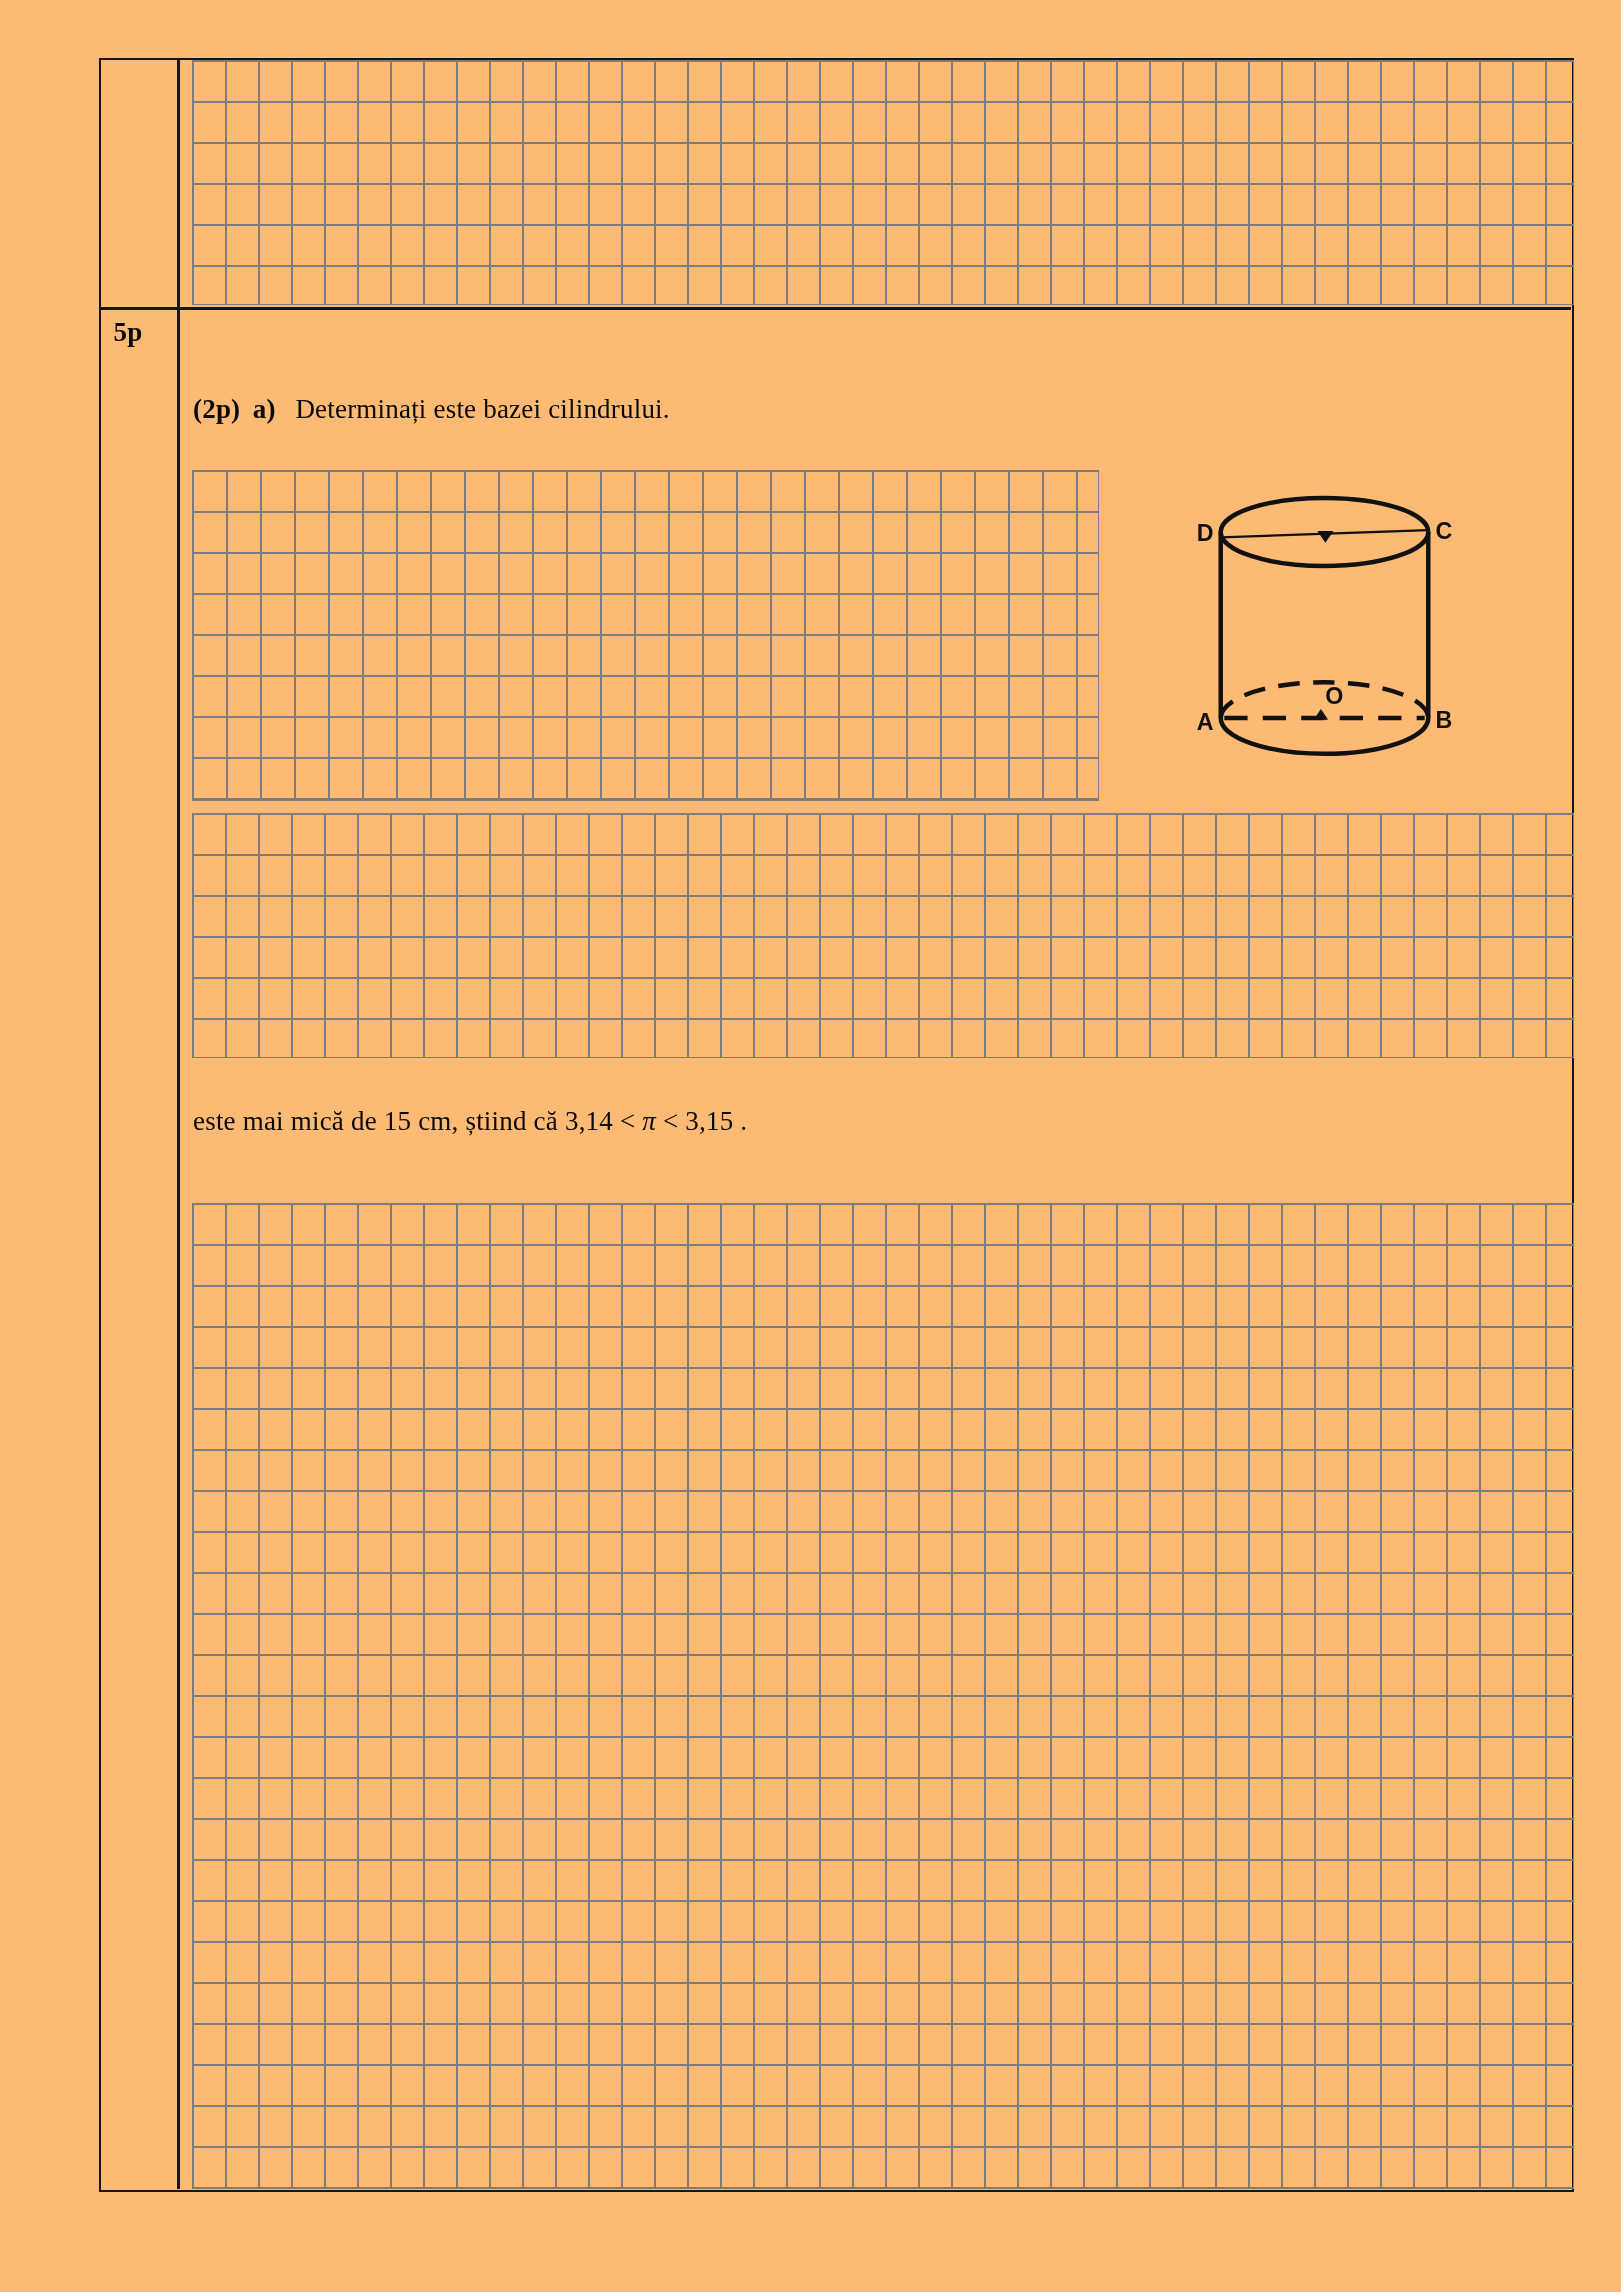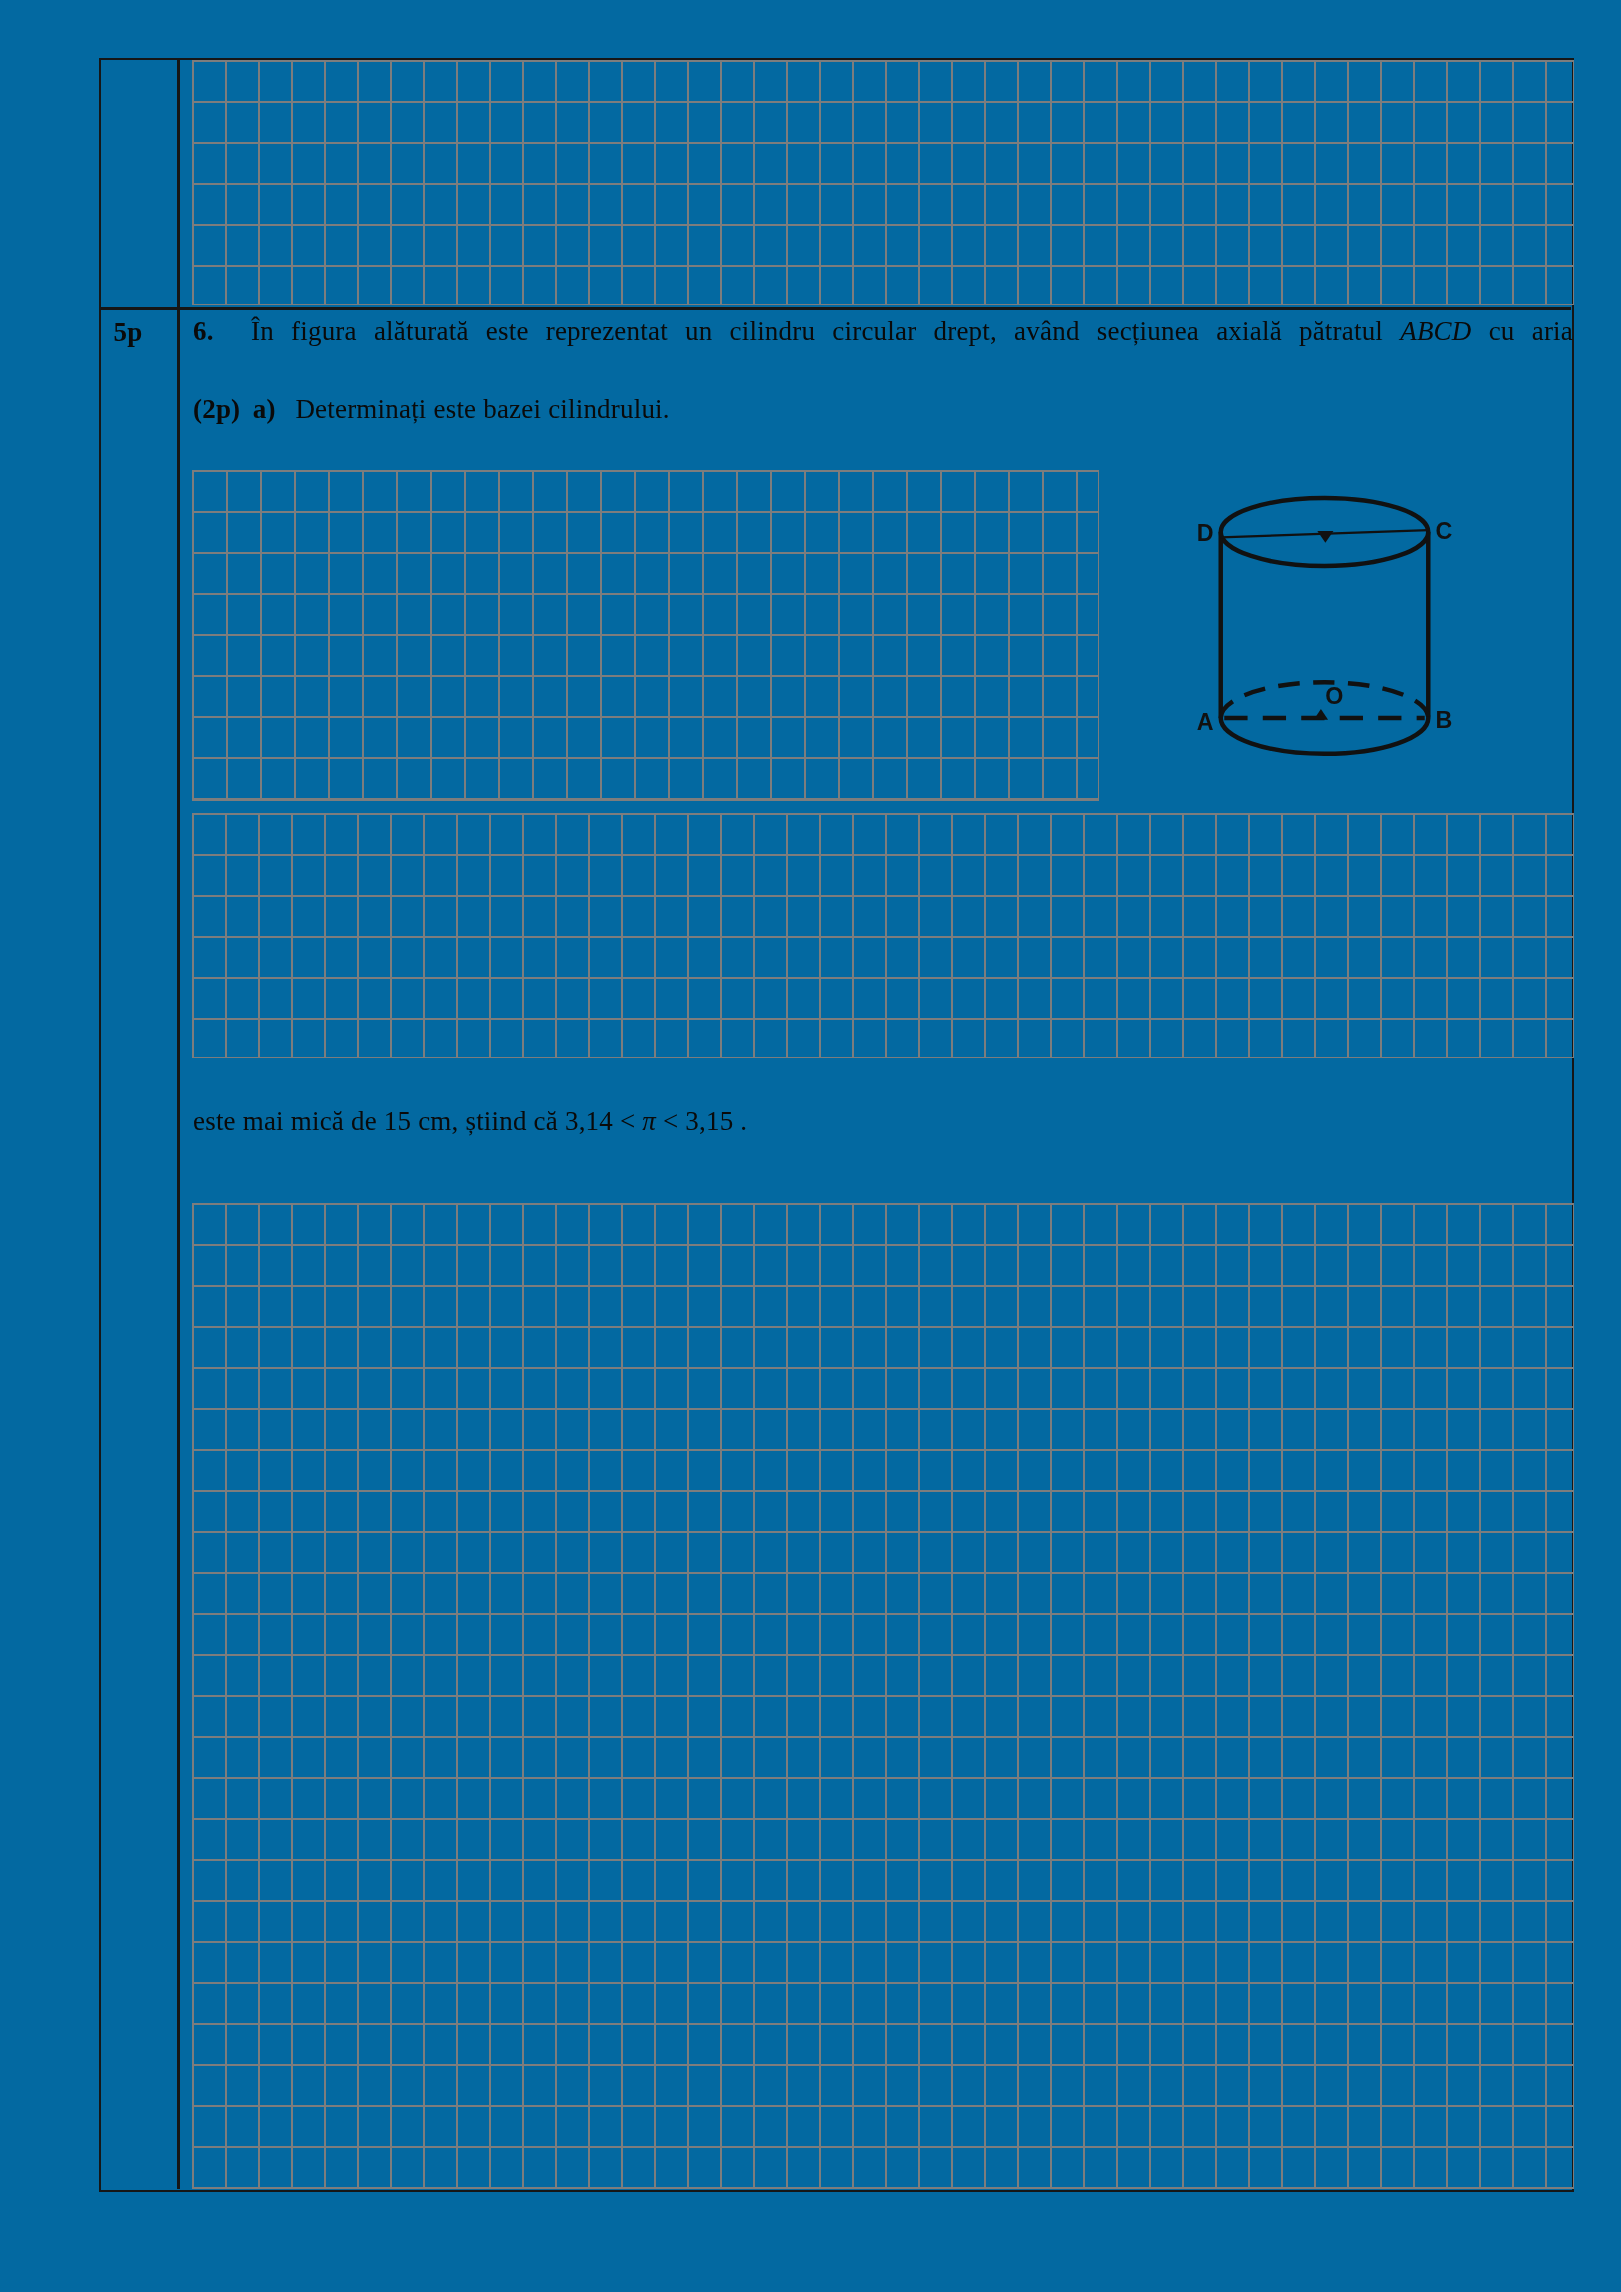--- a/index.html
+++ b/index.html
@@ -1,20 +1,20 @@
 <!DOCTYPE html>
 <html style="font-size:14.3px"><head>
 <meta charset="utf-8">
 <style>
   html, body { margin: 0; padding: 0; background: #ffffff; }
   .page {
     position: relative;
     width: 1621px;
     height: 2293px;
-    background: #0369a1;
+    background: #fdba74;
     font-family: "Liberation Serif", "DejaVu Serif", serif;
     color: #0a0a0a;
     overflow: hidden;
   }
   .exam-table {
     position: absolute;
     left: 99px; top: 58px;
     width: 1475px; height: 2134px;
     border: 2.7px solid #161616;
     box-sizing: border-box;
@@ -65,21 +65,20 @@
   <div class="exam-table">
 
     <div class="vline col-sep"></div>
     <div class="hline row-sep"></div>
 
     <div class="grid grid-top"></div>
 
     <div class="txt score-label">5p</div>
 
     <div class="txt p6">
-      <div class="justify-full"><span class="num6">6.</span><span>În figura alăturată este reprezentat un cilindru circular drept, având secțiunea axială pătratul </span><span class="i">ABCD</span><span> cu aria</span></div>
     </div>
 
     <div class="txt pa"><span class="b pa-points">(2p)</span><span class="b pa-label">a)</span><span>Determinați este bazei cilindrului.</span></div>
 
     <div class="grid grid-a"></div>
 
     <svg class="figure-svg" width="385" height="331" viewBox="1280 525 430 370">
       <ellipse cx="1476" cy="592" rx="116" ry="38" fill="none" stroke="#111111" stroke-width="5"></ellipse>
       <line x1="1360" y1="592" x2="1360" y2="800" stroke="#111111" stroke-width="5"></line>
       <line x1="1592" y1="592" x2="1592" y2="800" stroke="#111111" stroke-width="5"></line>

